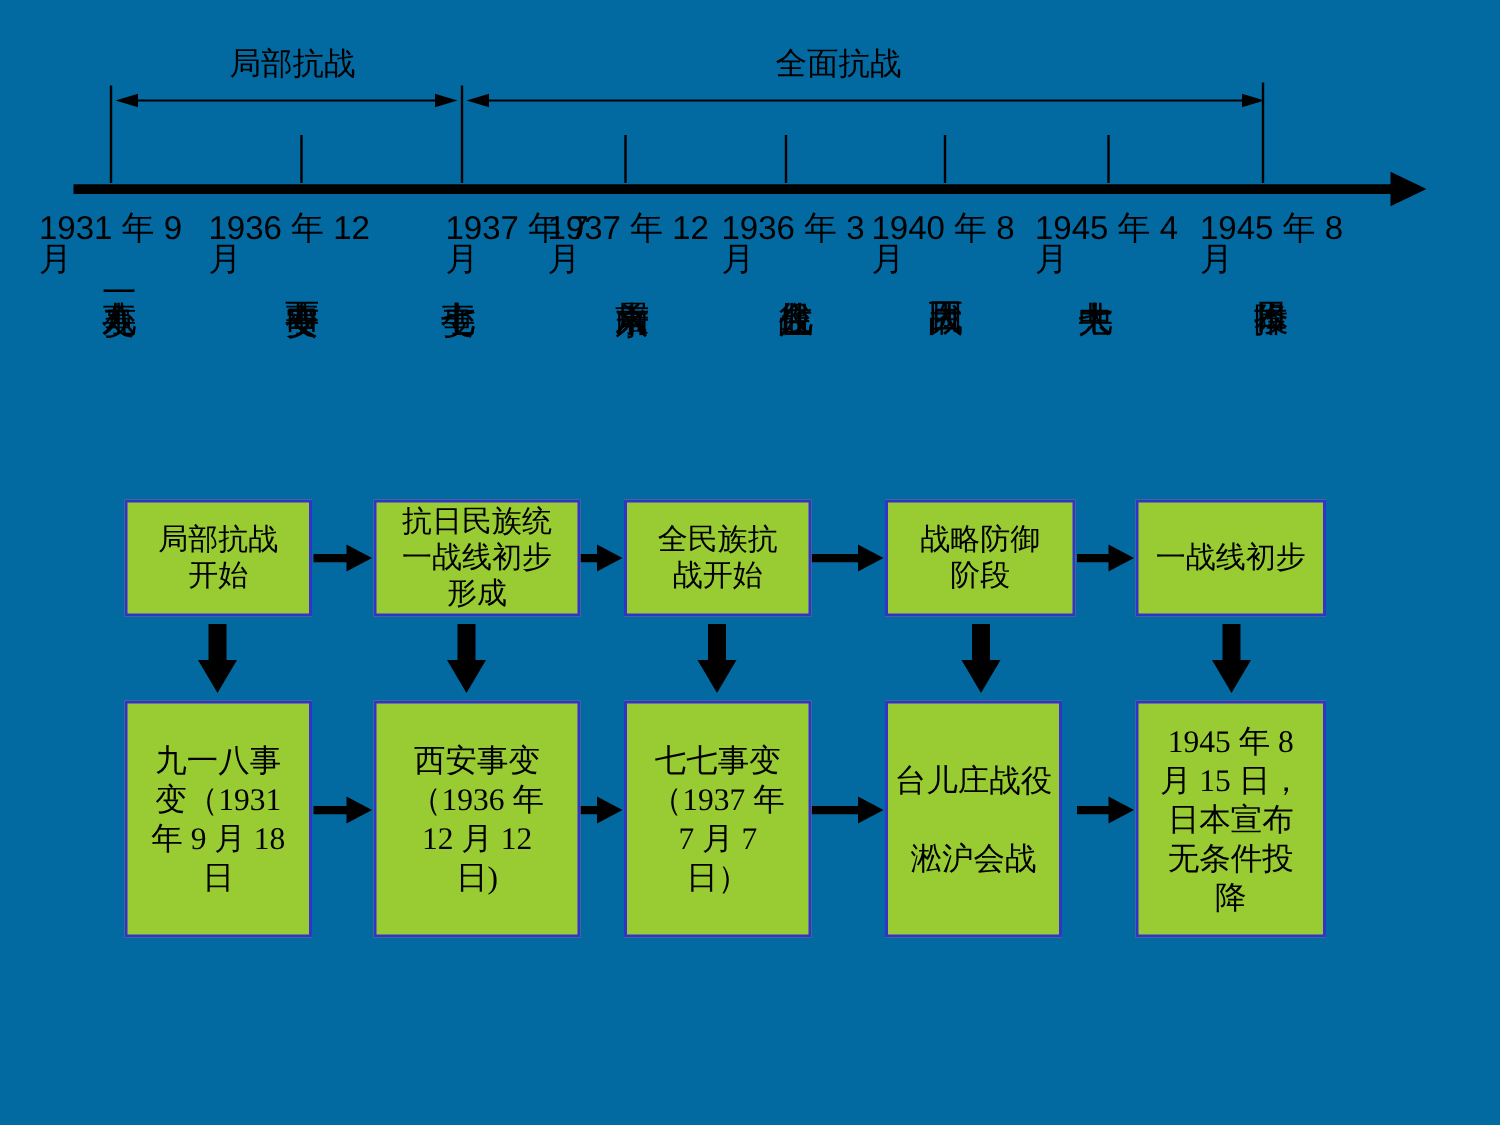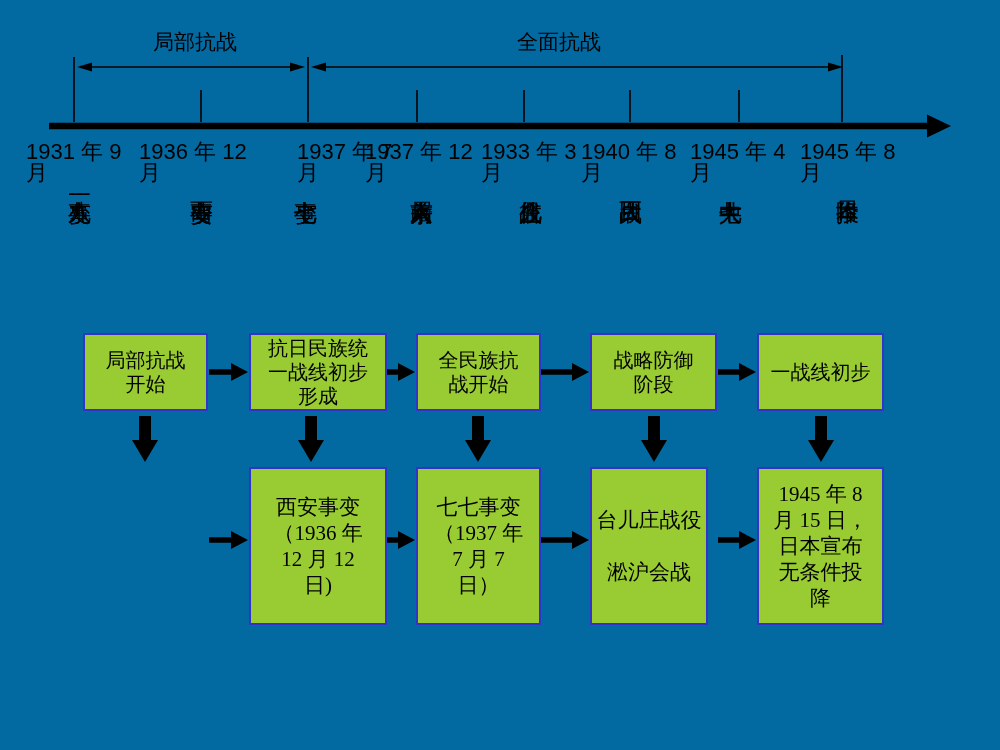--- a/index.html
+++ b/index.html
@@ -72,21 +72,21 @@
   <div class="tl-phase" style="left:484px;">全面抗战</div>
 
   <div class="tl-date" style="left:26px;">1931 年 9
 月</div>
   <div class="tl-date" style="left:139px;">1936 年 12
 月</div>
   <div class="tl-date" style="left:255px;margin-left:42px;">1937 年 7
 月</div>
   <div class="tl-date" style="left:365px;">1937 年 12
 月</div>
-  <div class="tl-date" style="left:481px;">1933 年 3
+  <div class="tl-date" style="left:481px;">1936 年 3
 月</div>
   <div class="tl-date" style="left:581px;">1940 年 8
 月</div>
   <div class="tl-date" style="left:690px;">1945 年 4
 月</div>
   <div class="tl-date" style="left:800px;">1945 年 8
 月</div>
 
   <div class="tl-event" style="left:39px;">九一八事变</div>
   <div class="tl-event" style="left:161px;">西安事变</div>
@@ -136,20 +136,24 @@
 开始</div>
   <div class="fbox r1" style="left:249px; width:138px;">抗日民族统
 一战线初步
 形成</div>
   <div class="fbox r1" style="left:416px; width:125px;">全民族抗
 战开始</div>
   <div class="fbox r1" style="left:590px; width:127px;">战略防御
 阶段</div>
   <div class="fbox r1" style="left:757px; width:127px;">一战线初步</div>
 
+  <div class="fbox r2" style="left:83px;  width:125px;">九一八事
+变（1931
+年 9 月 18
+日</div>
   <div class="fbox r2" style="left:249px; width:138px;">西安事变
 （1936 年
 12 月 12
 日)</div>
   <div class="fbox r2" style="left:416px; width:125px;">七七事变
 （1937 年
 7 月 7
 日）</div>
   <div class="fbox r2" style="left:590px; width:118px;">台儿庄战役
 

